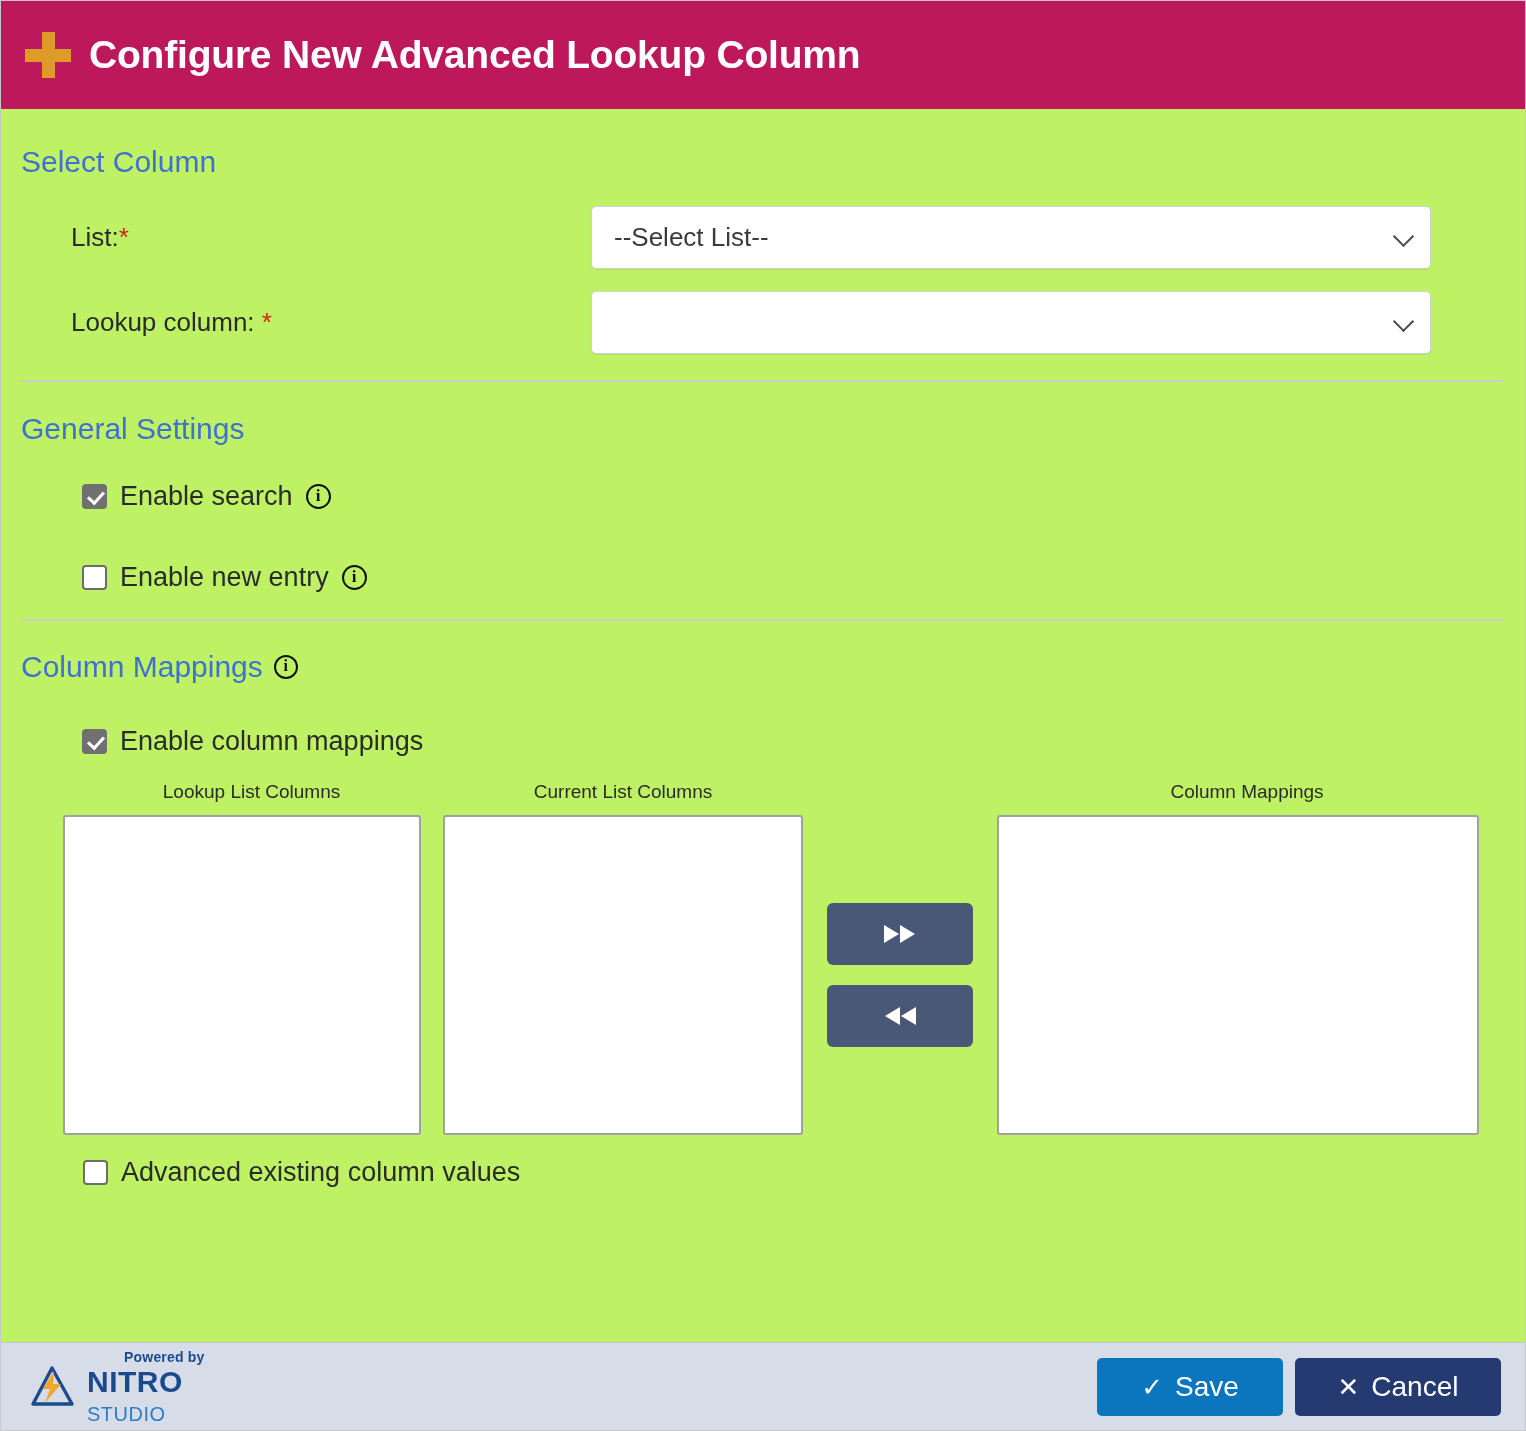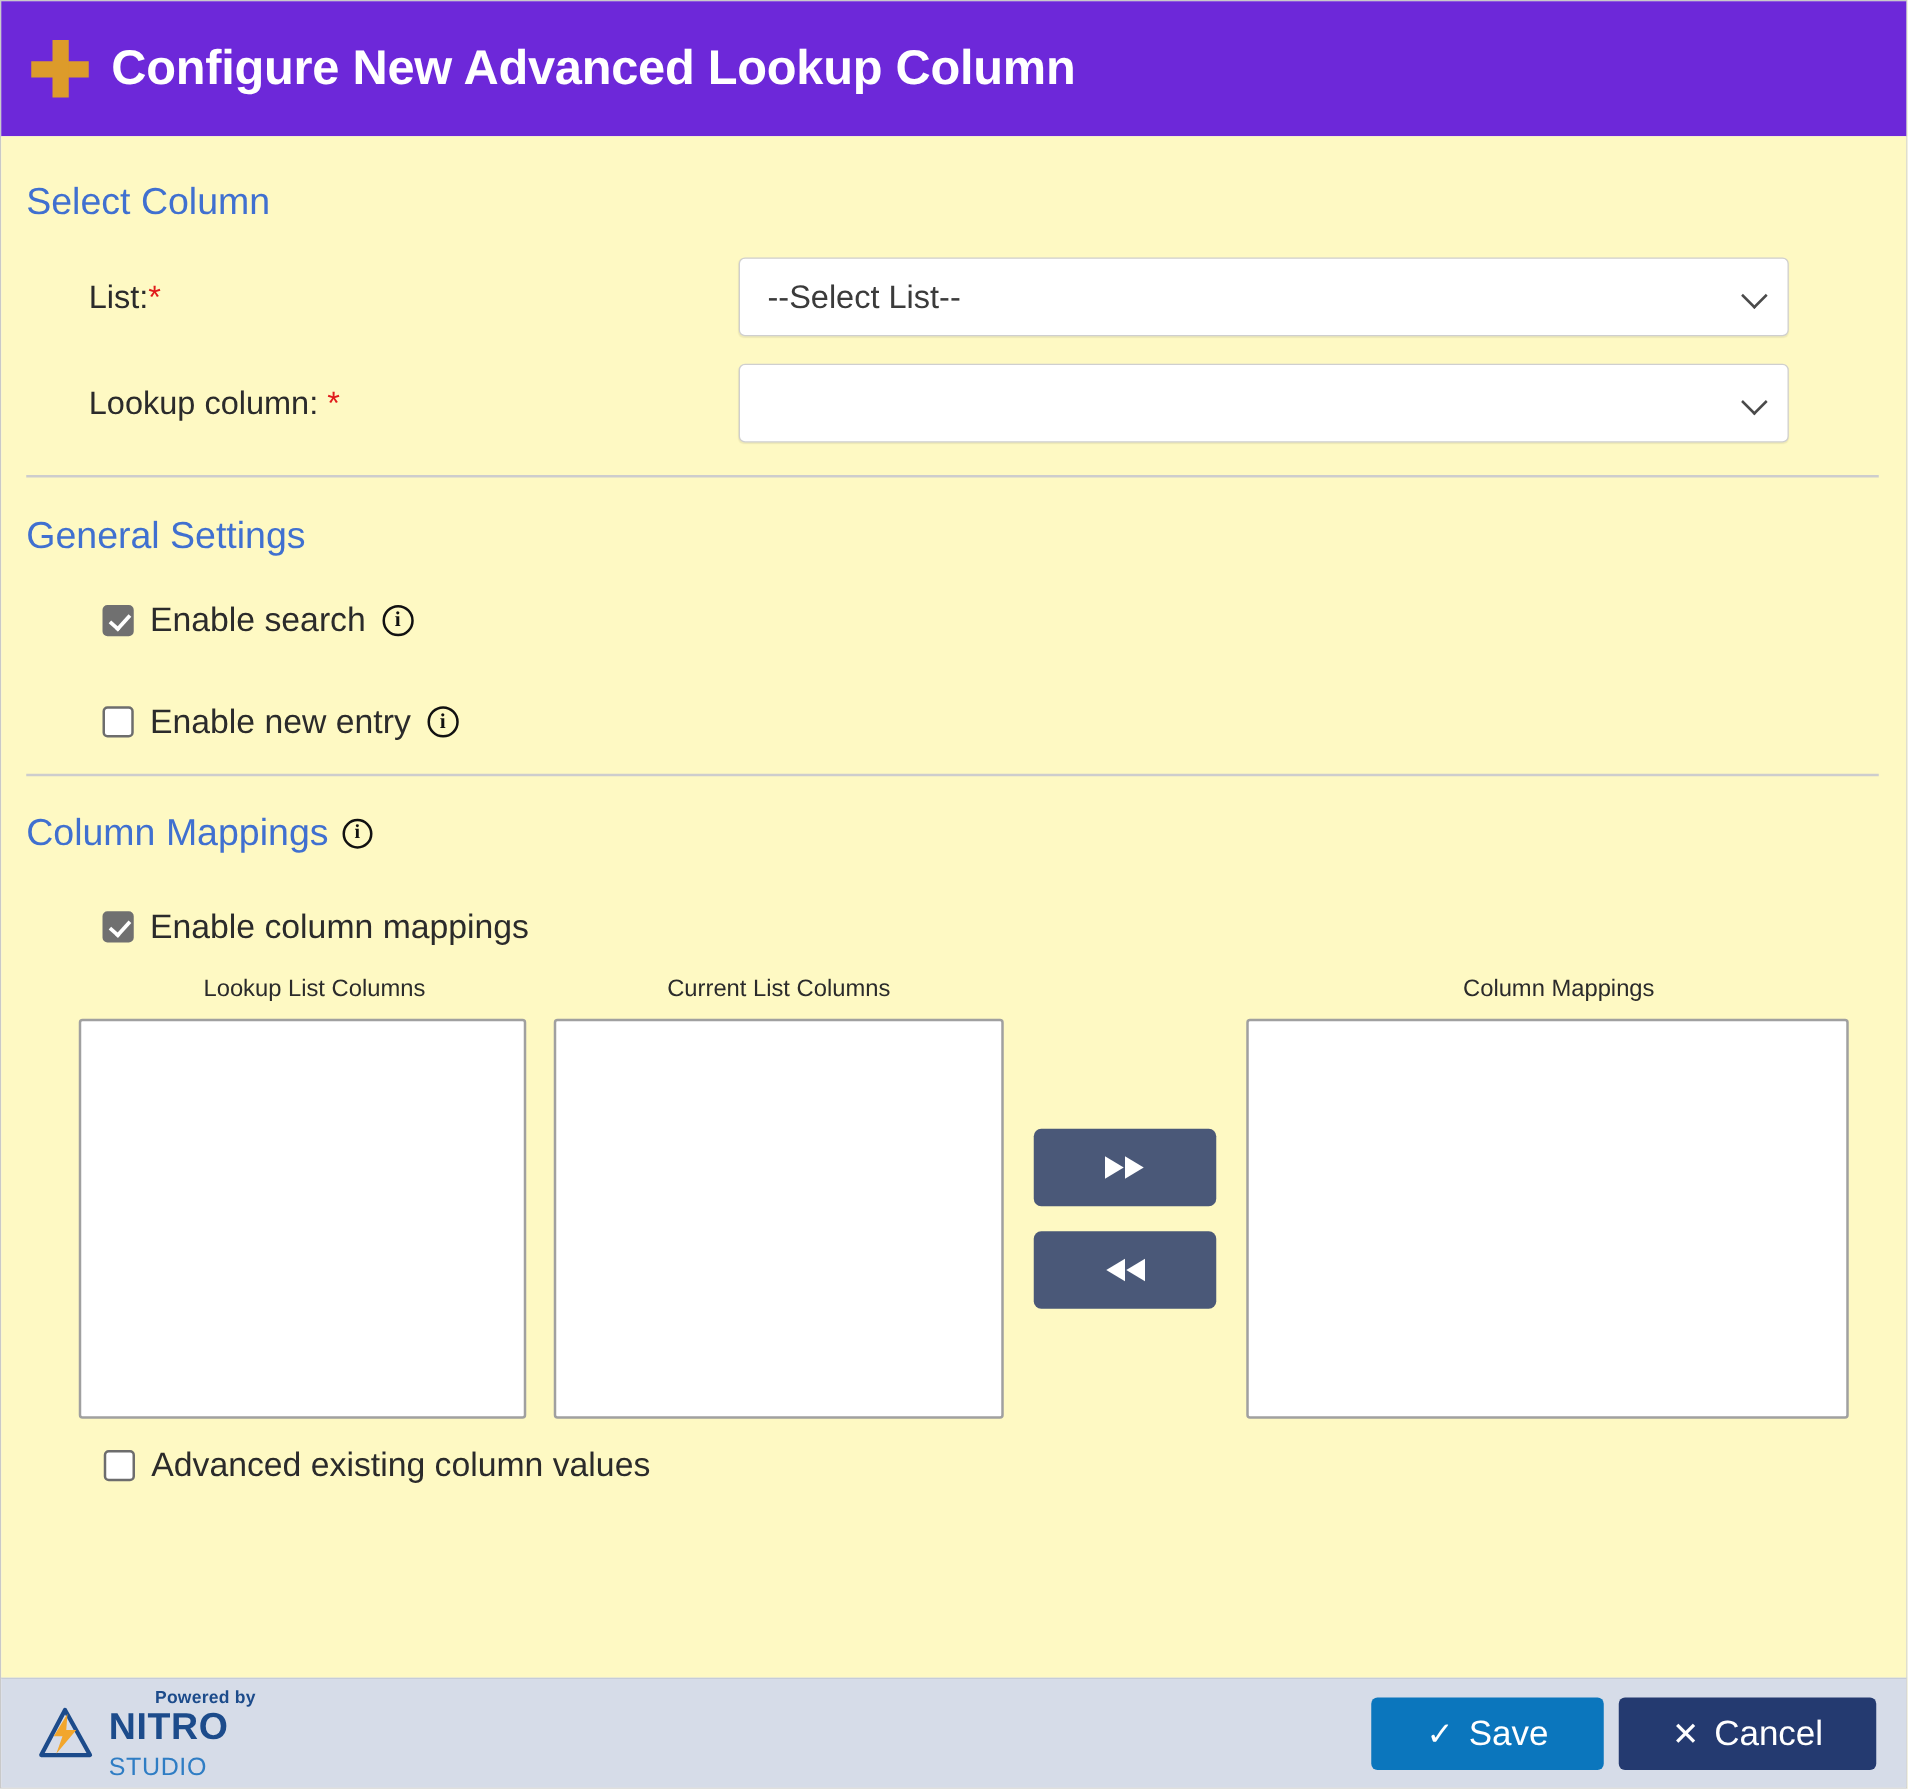--- a/index.html
+++ b/index.html
@@ -21,21 +21,21 @@
     display: flex;
     flex-direction: column;
     border: 1px solid #c9c9c9;
     background: #fafafa;
   }
 
   
   .titlebar {
     height: 108px;
     min-height: 108px;
-    background: #6d28d9;
+    background: #be185d;
     display: flex;
     align-items: center;
     padding-left: 24px;
     gap: 18px;
   }
   .plus-icon {
     position: relative;
     width: 46px;
     height: 46px;
     flex: 0 0 auto;
@@ -56,21 +56,21 @@
     color: #ffffff;
     font-size: 39px;
     font-weight: bold;
     letter-spacing: -0.2px;
     white-space: nowrap;
   }
 
   
   .body-area {
     flex: 1 1 auto;
-    background: #fef9c3;
+    background: #bef264;
     padding: 0 20px;
     overflow: hidden;
     position: relative;
   }
 
   .section-heading {
     color: #4070d0;
     font-size: 30px;
     margin: 0;
     font-weight: normal;

